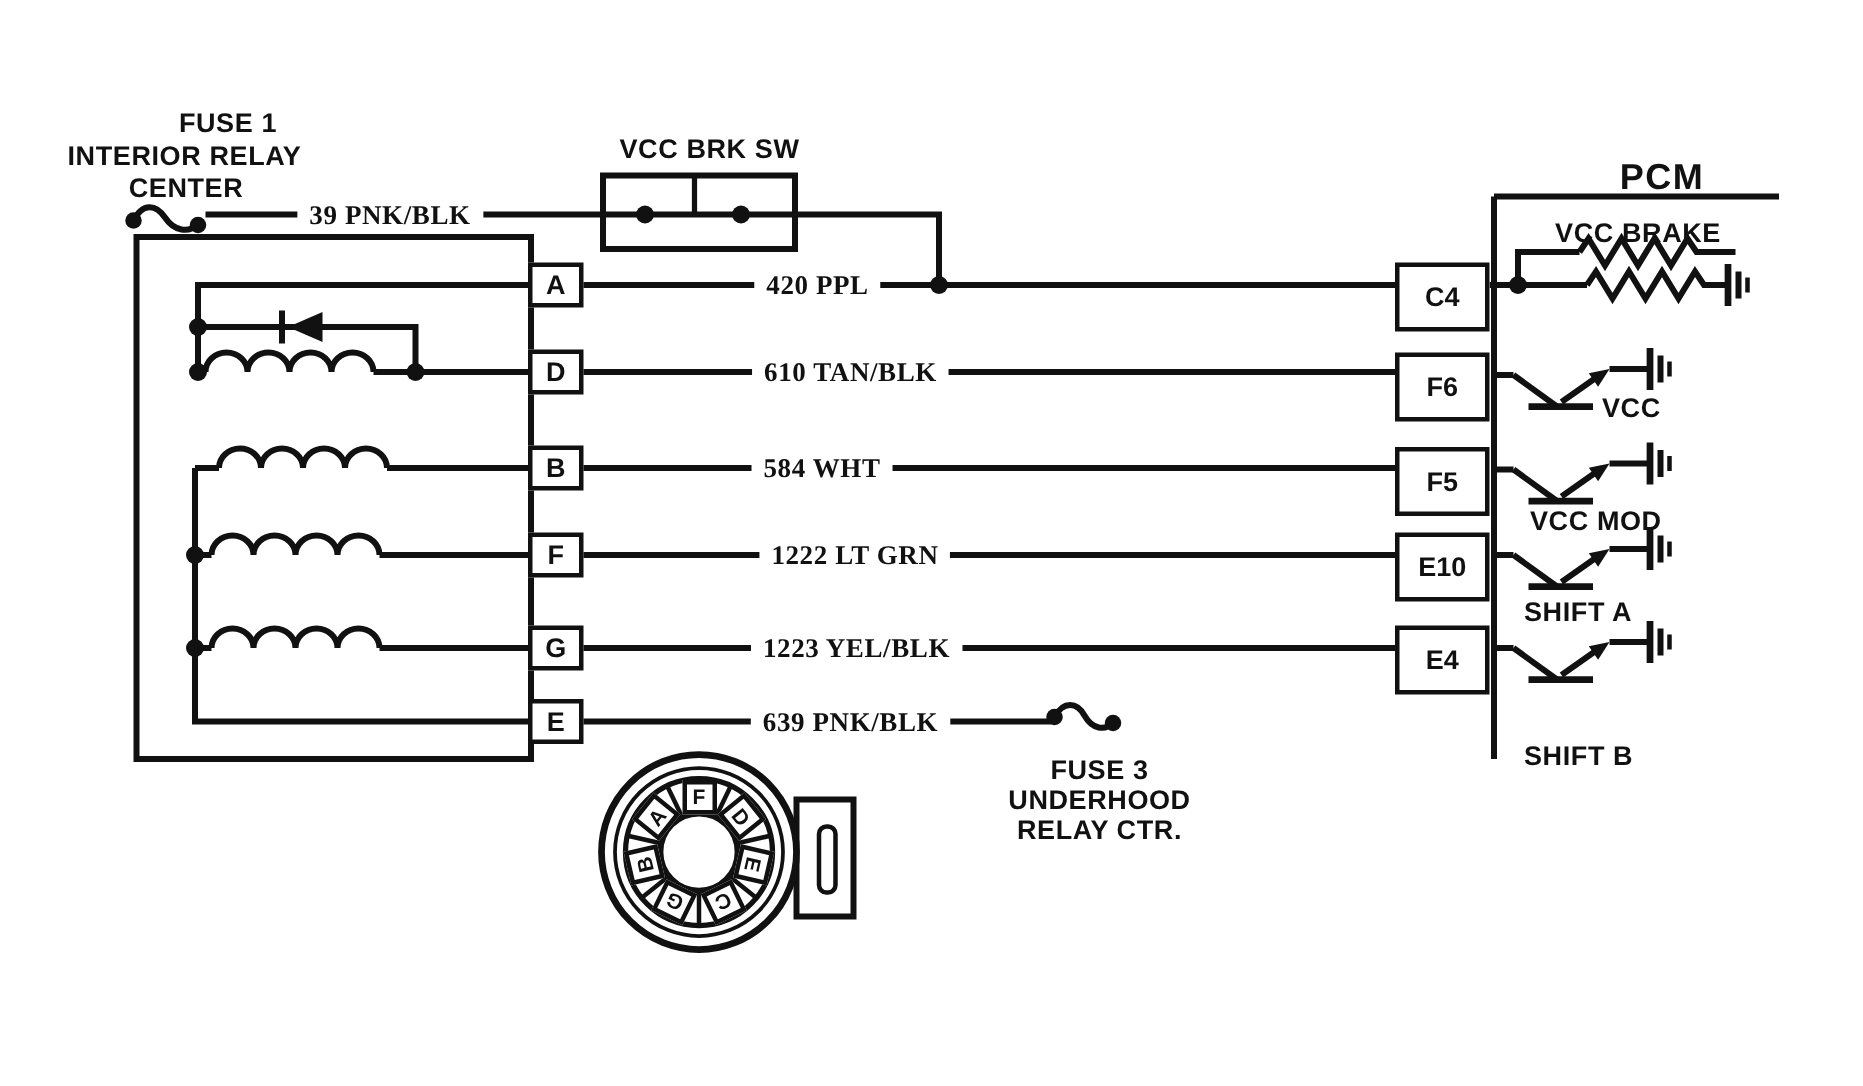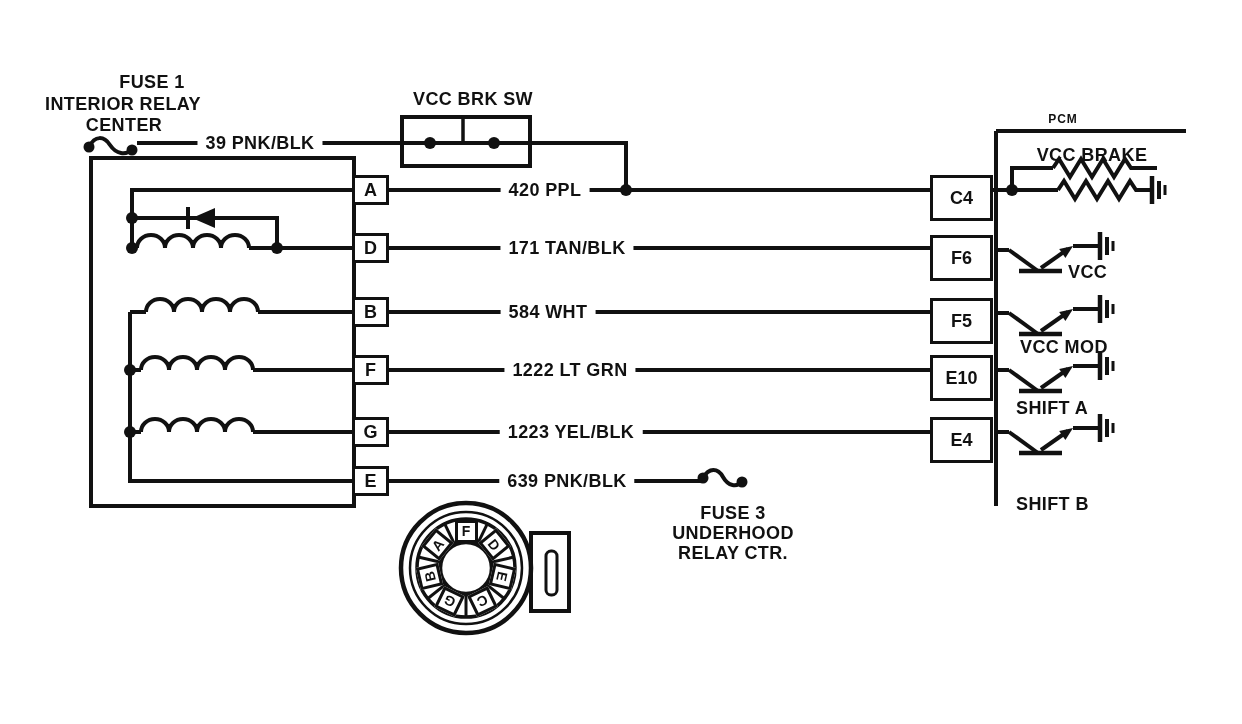--- a/index.html
+++ b/index.html
@@ -1,23 +1,23 @@
 <!DOCTYPE html>
 <html><head>
 <meta charset="utf-8">
 <style>
   html,body{margin:0;padding:0;background:#ffffff;}
   .stage{position:relative;width:1242px;height:724px;background:#fff;overflow:hidden;
          font-family:"Liberation Sans",sans-serif;color:#111;}
   svg.wires{position:absolute;left:0;top:0;}
   .lbl{position:absolute;font-weight:bold;font-size:18px;line-height:20px;color:#111;
        white-space:nowrap;transform:translate(-50%,-50%);letter-spacing:.4px;}
-  .wire-lbl{background:#fff;padding:0 8px;z-index:3;}
+  .wire-lbl{background:#fff;padding:0 8px;z-index:3;font-family:Liberation Serif, serif;}
   .left-anchor{transform:translateY(-50%);}
-  .pcm-title{font-size:12px;letter-spacing:1px;}
+  .pcm-title{font-size:24px;letter-spacing:1px;margin-left:45px;}
   .pin{position:absolute;box-sizing:border-box;border:3.5px solid #111;background:#fff;
        display:flex;align-items:center;justify-content:center;font-weight:bold;
        font-size:18px;z-index:2;}
   .lpin{left:352px;width:37px;height:30px;}
   .rpin{left:930px;width:63px;height:46px;}
   .cpin{position:absolute;box-sizing:border-box;width:23px;height:23px;border:3px solid #111;
         background:#fff;display:flex;align-items:center;justify-content:center;
         font-weight:bold;font-size:14px;z-index:4;}
 </style>
 </head>
@@ -192,21 +192,21 @@
   </svg>
 
   <div class="lbl" style="left:124px;top:82px;margin-left:28px;">FUSE 1</div>
   <div class="lbl" style="left:123px;top:104px;">INTERIOR RELAY</div>
   <div class="lbl" style="left:124px;top:125px;">CENTER</div>
 
   <div class="lbl wire-lbl" style="left:260px;top:143px;">39 PNK/BLK</div>
   <div class="lbl" style="left:473px;top:99px;">VCC BRK SW</div>
 
   <div class="lbl wire-lbl" style="left:545px;top:190px;">420 PPL</div>
-  <div class="lbl wire-lbl" style="left:567px;top:248px;">171 TAN/BLK</div>
+  <div class="lbl wire-lbl" style="left:567px;top:248px;">610 TAN/BLK</div>
   <div class="lbl wire-lbl" style="left:548px;top:312px;">584 WHT</div>
   <div class="lbl wire-lbl" style="left:570px;top:370px;">1222 LT GRN</div>
   <div class="lbl wire-lbl" style="left:571px;top:432px;">1223 YEL/BLK</div>
   <div class="lbl wire-lbl" style="left:567px;top:481px;">639 PNK/BLK</div>
 
   <div class="lbl" style="left:733px;top:513px;">FUSE 3</div>
   <div class="lbl" style="left:733px;top:533px;">UNDERHOOD</div>
   <div class="lbl" style="left:733px;top:553px;">RELAY CTR.</div>
 
   <div class="lbl pcm-title" style="left:1063px;top:119px;">PCM</div>

